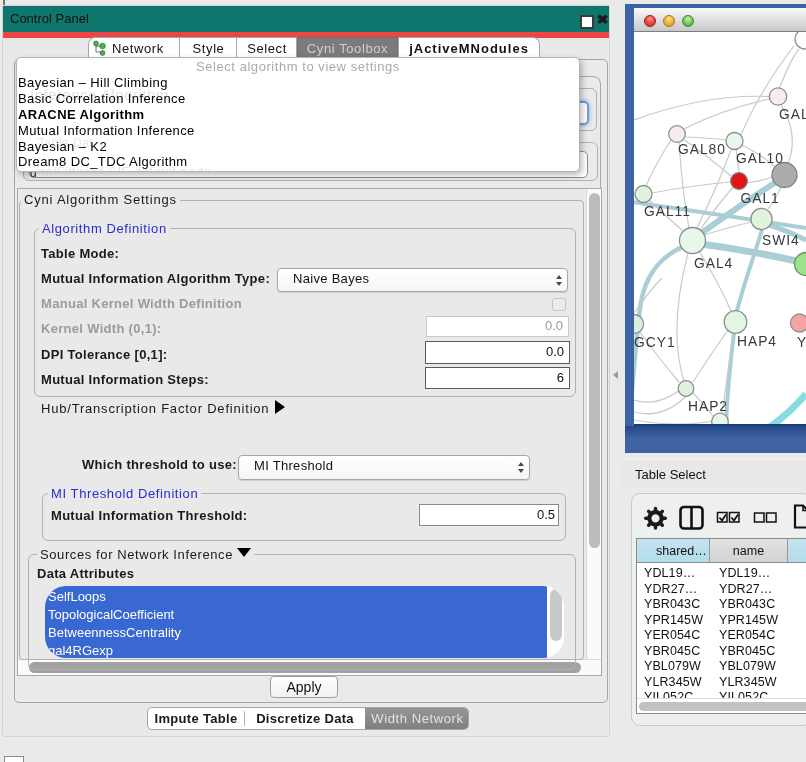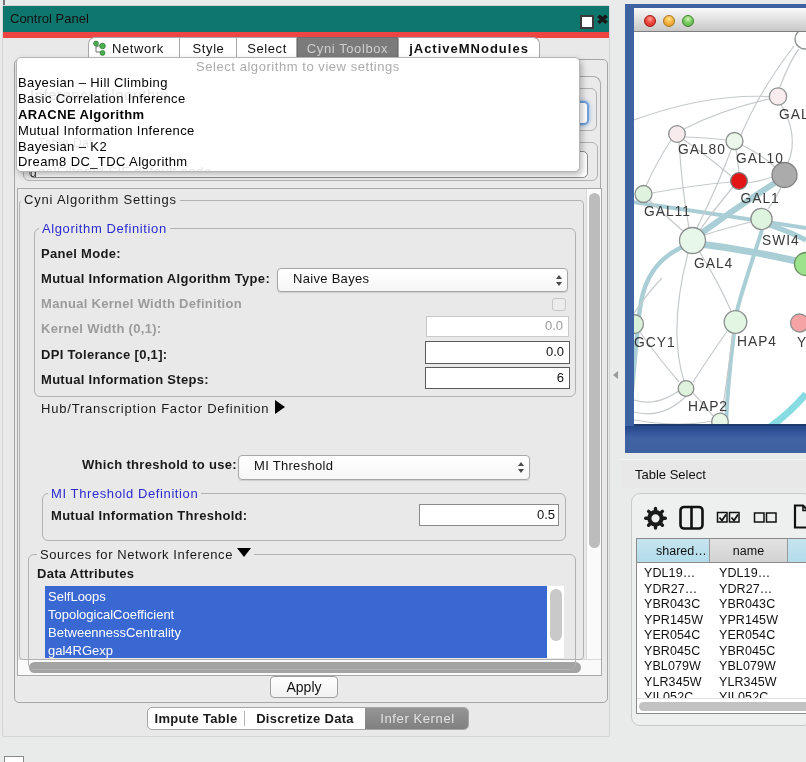--- a/index.html
+++ b/index.html
@@ -51,21 +51,21 @@
     <div class="abs" style="left:11px;bottom:2px;width:552px;height:11px;background:#a3a3a3;border-radius:5.5px;"></div>
   </div>
 
   <div class="gbox" style="left:16px;top:194px;width:563px;height:458px;border-radius:4px;">
     <span class="glab" style="left:1px;top:-9px;color:#1a1a1a;letter-spacing:0.8px;">Cyni Algorithm Settings</span>
   </div>
 
   <div class="gbox" style="left:31px;top:222px;width:540px;height:167px;">
     <span class="glab" style="left:4px;color:#2b2bd0;">Algorithm Definition</span>
   </div>
-  <div class="b13 abs" style="left:38px;top:240px;">Panel Mode:</div>
+  <div class="b13 abs" style="left:38px;top:240px;">Table Mode:</div>
   <div class="b13 abs" style="left:38px;top:265px;">Mutual Information Algorithm Type:</div>
   <div class="combo" style="left:274px;top:262px;width:289px;height:22px;">
       <span class="ct">Naive Bayes</span>
       <span class="spin"></span>
     </div>
   <div class="b13 abs gray" style="left:38px;top:290px;">Manual Kernel Width Definition</div>
   <div class="abs" style="left:549px;top:292px;width:12px;height:11px;background:#ececec;border:1px solid #c6c6c6;border-radius:3px;"></div>
   <div class="b13 abs gray" style="left:38px;top:315px;">Kernel Width (0,1):</div>
   <div class="fld" style="left:423px;top:310px;width:143px;height:21px;border:1px solid #c9c9c9;color:#999;padding:1px 5px 0 0;box-sizing:border-box;">0.0</div>
   <div class="b13 abs" style="left:38px;top:341px;">DPI Tolerance [0,1]:</div>
@@ -84,33 +84,33 @@
   <div class="gbox" style="left:39px;top:487px;width:522px;height:46px;">
     <span class="glab" style="left:5px;color:#2b2bd0;">MI Threshold Definition</span>
   </div>
   <div class="b13 abs" style="left:48px;top:502px;">Mutual Information Threshold:</div>
   <div class="fld" style="left:416px;top:498px;width:140px;height:22px;border:1px solid #8a8a8a;padding:2px 3px 0 0;box-sizing:border-box;">0.5</div>
 
   <div class="gbox" style="left:25px;top:548px;width:546px;height:114px;">
     <span class="glab" style="left:8px;color:#1a1a1a;">Sources for Network Inference <span style="display:inline-block;vertical-align:2px;width:0;height:0;border-left:7px solid transparent;border-right:7px solid transparent;border-top:9px solid #000;"></span></span>
   </div>
   <div class="b13 abs" style="left:34px;top:560px;">Data Attributes</div>
-  <div class="abs" style="left:42px;top:580px;width:519px;height:72px;background:#fff;overflow:hidden;">
+  <div class="abs" style="left:42px;top:580px;width:519px;height:72px;background:#fff;overflow:hidden;border-radius:21px;">
     <div class="abs" style="left:0;top:0;width:502px;height:100%;background:#3a68d2;"></div>
     <div class="abs" style="left:3px;top:2px;font-size:13px;line-height:18px;color:#fff;">SelfLoops<br>TopologicalCoefficient<br>BetweennessCentrality<br>gal4RGexp</div>
     <div class="abs" style="left:505px;top:3px;width:12px;height:52px;background:#c9c9c9;border-radius:6px;"></div>
   </div>
 
   <div class="abs" style="left:267px;top:670px;width:68px;height:22px;background:linear-gradient(#ffffff,#f1f1f1);border:1px solid #9e9e9e;border-radius:4px;text-align:center;font-size:14px;color:#111;line-height:21px;box-sizing:border-box;">Apply</div>
 
   <div class="abs" style="left:144px;top:701px;width:322px;height:23px;background:#fff;border:1px solid #a5a5a5;border-radius:5px;box-sizing:border-box;overflow:hidden;">
     <div class="abs b13" style="left:0;top:0;width:96px;text-align:center;line-height:21px;">Impute Table</div>
     <div class="abs" style="left:96px;top:3px;width:1px;height:15px;background:#b5b5b5;"></div>
     <div class="abs b13" style="left:97px;top:0;width:120px;text-align:center;line-height:21px;">Discretize Data</div>
-    <div class="abs" style="left:217px;top:0;width:105px;height:23px;background:linear-gradient(#959595,#7e7e7e);color:#e2e2e2;font-size:13px;text-align:center;line-height:21px;letter-spacing:0.6px;">Infer Kernel</div>
+    <div class="abs" style="left:217px;top:0;width:105px;height:23px;background:linear-gradient(#959595,#7e7e7e);color:#e2e2e2;font-size:13px;text-align:center;line-height:21px;letter-spacing:0.6px;">Width Network</div>
   </div>
 </div>
 
 <div class="abs" style="left:16px;top:57px;width:564px;height:115px;background:#fff;border:1px solid #b5b5b5;border-radius:5px;box-shadow:2px 3px 6px rgba(0,0,0,0.28);z-index:50;font-size:13px;line-height:15.9px;box-sizing:border-box;overflow:hidden;">
   <div style="text-align:center;color:#ababab;padding-top:1px;letter-spacing:0.55px;">Select algorithm to view settings</div>
   <div style="position:absolute;left:13px;top:29px;font-size:15px;color:#e3e3e3;letter-spacing:0.5px;z-index:1;">Inference Algorithm</div>
   <div style="position:absolute;left:21px;top:78px;font-size:12px;color:#e6e6e6;letter-spacing:0.5px;z-index:1;">Table Dat</div>
   <div style="position:absolute;left:21px;top:106px;font-size:13px;color:#e6e6e6;letter-spacing:0.5px;z-index:1;">galFiltered SIF default node</div>
   <div style="padding-left:1px;color:#000;letter-spacing:0.4px;position:relative;z-index:2;">Bayesian – Hill Climbing<br>Basic Correlation Inference<br><b>ARACNE Algorithm</b><br>Mutual Information Inference<br>Bayesian – K2<br>Dream8 DC_TDC Algorithm</div>
 </div>

